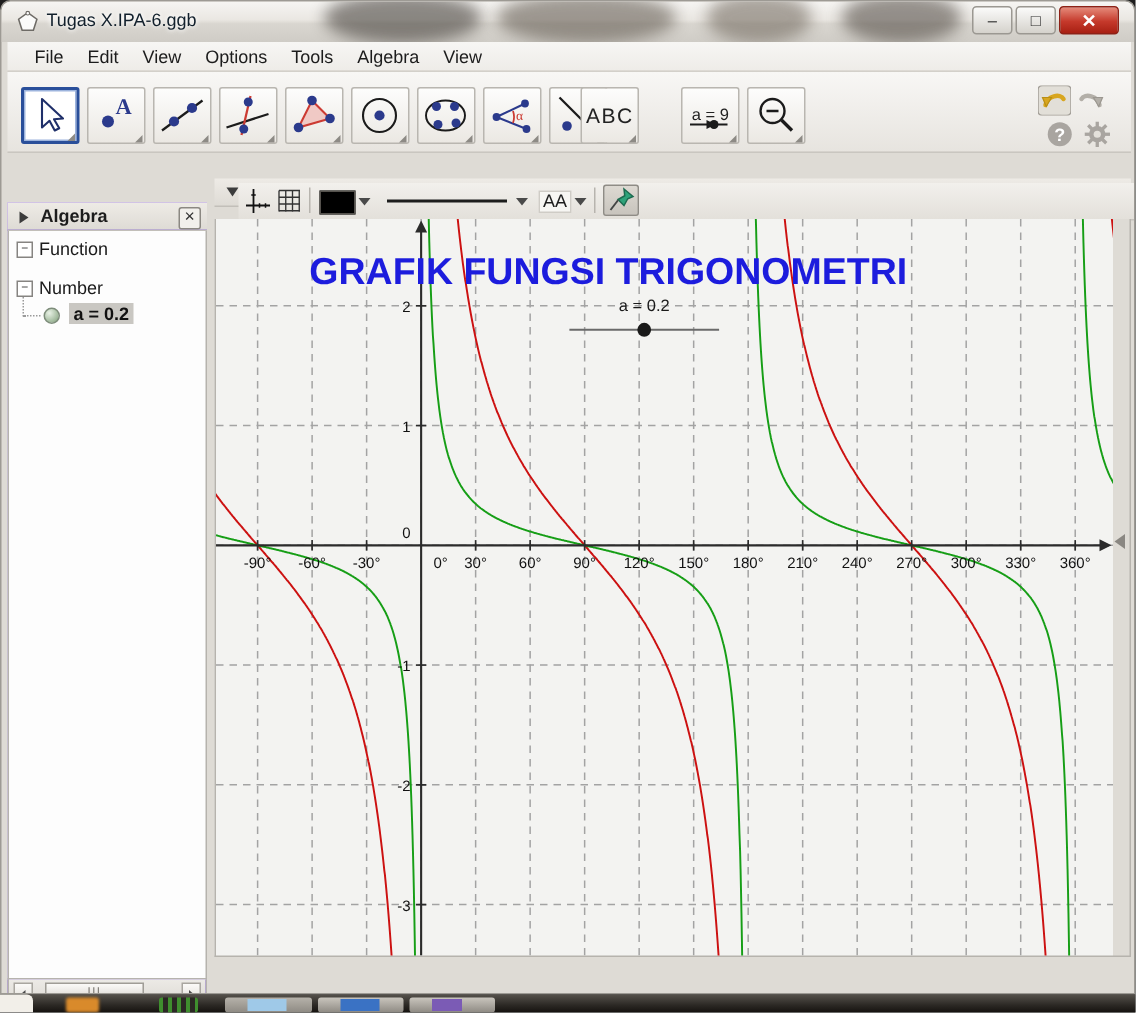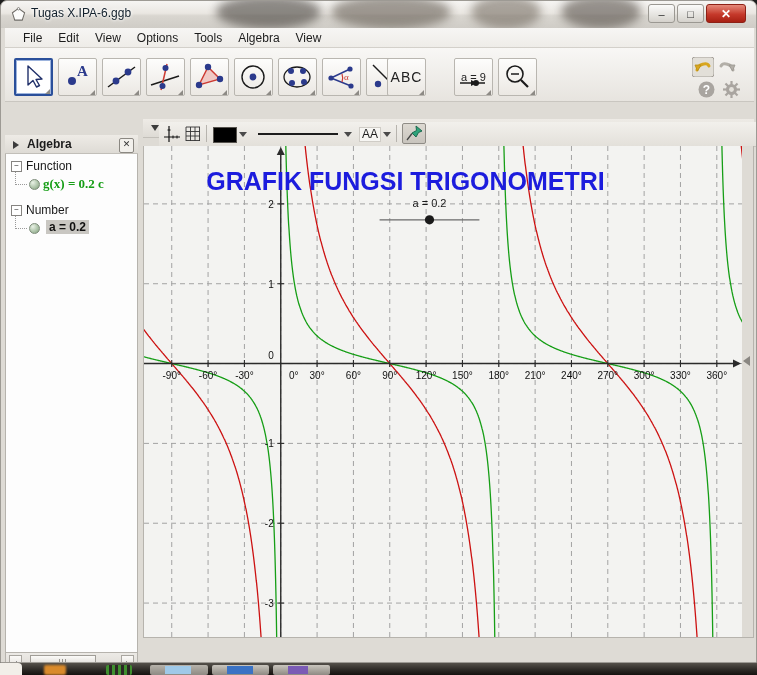--- a/index.html
+++ b/index.html
@@ -297,25 +297,20 @@
       <div class="panel-header" style="left:0;top:0;width:133px;">
         <span class="ph-tri" style="border-top:4px solid transparent;border-bottom:4px solid transparent;border-left:6px solid #3c3c3c;"></span>
         <span class="ph-title">Algebra</span>
         <span class="ph-close" style="right:4px;">✕</span>
       </div>
 
       <div class="alg-body">
         <div class="grp" style="margin-top:4px">
           <span class="box">−</span>
           <span class="lbl">Function</span>
-        </div>
-        <div class="item">
-          <span class="tree"></span>
-          <span class="bullet"></span>
-          <span class="mtxt" style="color:#169e16">g(x) = 0.2 c</span>
         </div>
         <div class="grp" style="margin-top:9px">
           <span class="box">−</span>
           <span class="lbl">Number</span>
         </div>
         <div class="item sel">
           <span class="tree"></span>
           <span class="bullet"></span>
           <span class="mtxt" style="color:#111;font-family:'Liberation Sans',sans-serif;font-size:12px">a = 0.2</span>
         </div>

